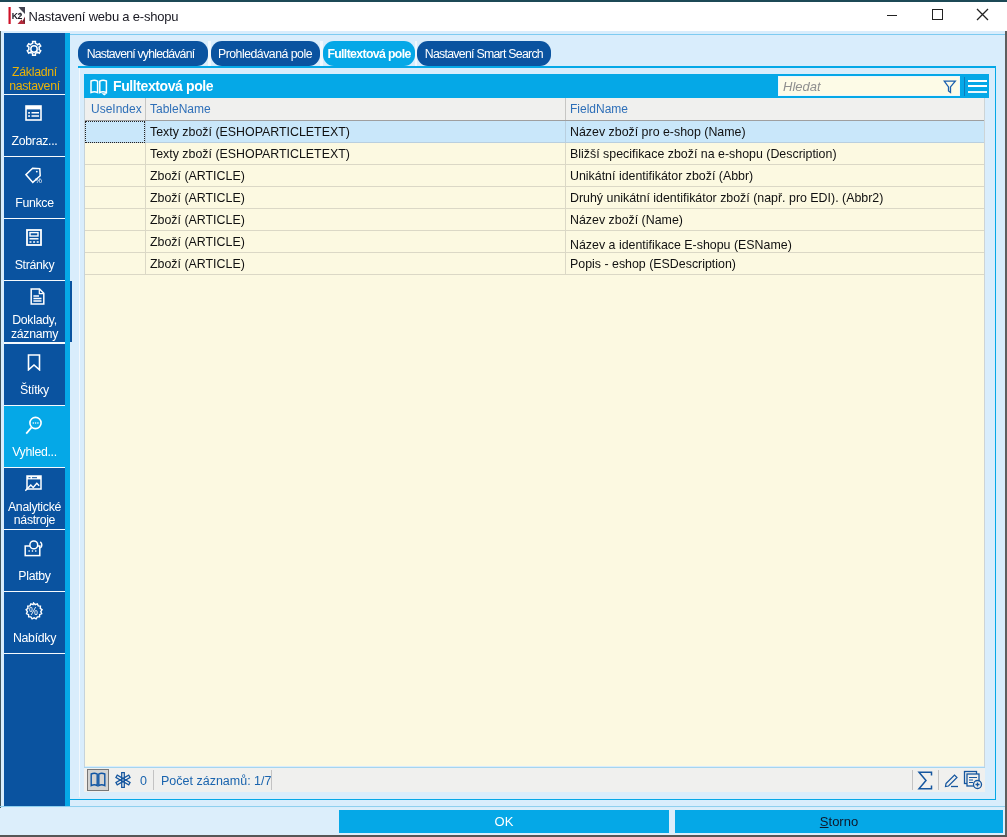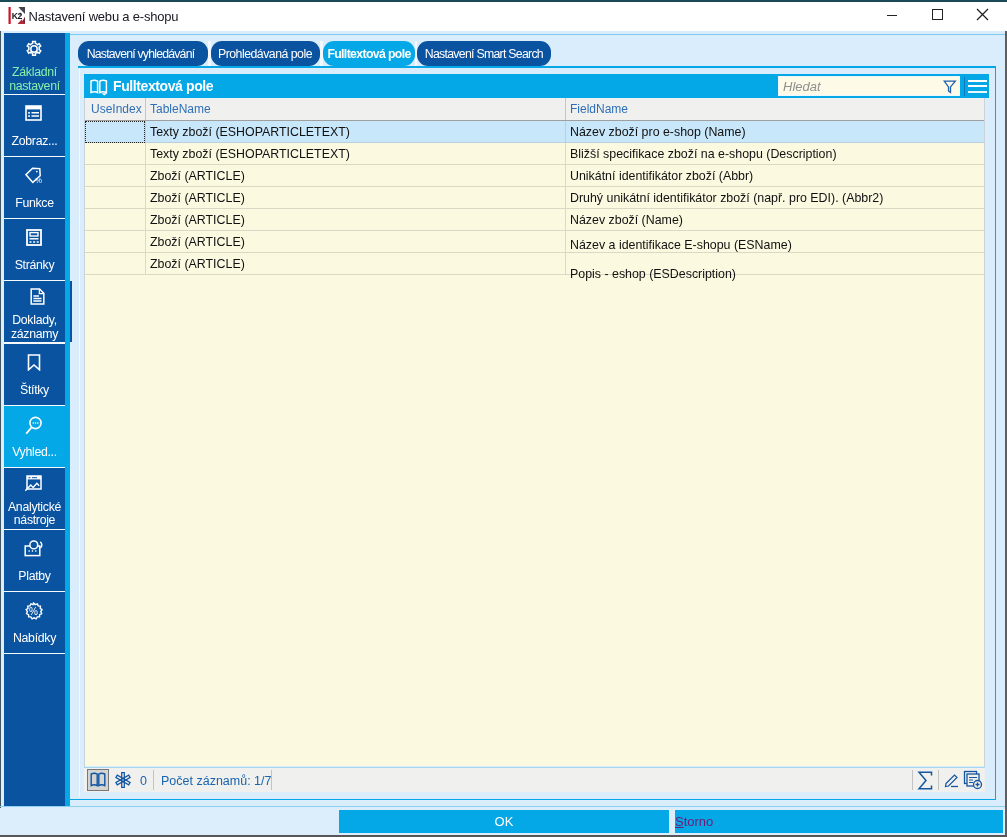--- a/index.html
+++ b/index.html
@@ -42,21 +42,21 @@
 <div id="sidebar">
     <div class="abs" style="left:4px;top:33px;width:61px;height:621px;background:#f6fafd;"></div>
     <div class="abs" style="left:4px;top:654.4px;width:61px;height:152px;background:#0a53a0;"></div>
     <div class="abs" style="left:4px;top:33px;width:61px;height:61px;background:#0a53a0;">
       <div class="abs" style="left:0;right:2px;top:7px;text-align:center;"><svg width="18" height="18" viewBox="0 0 18 18">
           <g fill="none" stroke="#fff" stroke-width="1.5">
             <circle cx="9" cy="9" r="3.2"></circle>
             <path d="M7.6 1.5 h2.8 v1.9 a6 6 0 0 1 2.2 1.3 l1.7-1 1.4 2.4 -1.6 1 a6 6 0 0 1 0 2.6 l1.6 1 -1.4 2.4 -1.7-1 a6 6 0 0 1 -2.2 1.3 v1.9 h-2.8 v-1.9 a6 6 0 0 1 -2.2-1.3 l-1.7 1 -1.4-2.4 1.6-1 a6 6 0 0 1 0-2.6 l-1.6-1 1.4-2.4 1.7 1 a6 6 0 0 1 2.2-1.3 z"></path>
           </g>
         </svg></div>
-      <div class="abs" style="left:-3px;width:67px;top:33px;text-align:center;font-size:12.3px;color:#86efac;line-height:13.8px;letter-spacing:-0.3px;">Základní<br>nastavení</div>
+      <div class="abs" style="left:-3px;width:67px;top:33px;text-align:center;font-size:12.3px;color:#eab308;line-height:13.8px;letter-spacing:-0.3px;">Základní<br>nastavení</div>
     </div>
     <div class="abs" style="left:4px;top:95.1px;width:61px;height:61px;background:#0a53a0;">
       <div class="abs" style="left:0;right:2px;top:10px;text-align:center;"><svg width="17" height="16" viewBox="0 0 17 16">
           <rect x="1" y="1" width="15" height="14" fill="none" stroke="#fff" stroke-width="1.6"></rect>
           <rect x="1" y="1" width="15" height="3.4" fill="#fff"></rect>
           <path d="M6.5 7.8 H14 M6.5 11 H14" stroke="#fff" stroke-width="1.5"></path>
           <rect x="3.2" y="7" width="1.7" height="1.7" fill="#fff"></rect>
           <rect x="3.2" y="10.2" width="1.7" height="1.7" fill="#fff"></rect>
         </svg></div>
       <div class="abs" style="left:-3px;width:67px;top:39px;text-align:center;font-size:12.3px;color:#fff;letter-spacing:-0.3px;">Zobraz...</div>
@@ -202,21 +202,21 @@
       <div class="abs" style="left:480.5px;top:0;width:1px;height:100%;background:#dbd8c6;"></div>
     </div>
     <div class="abs" style="left:84px;top:231.3px;width:901px;height:22.08px;background:#fcf9e1;border-bottom:1px solid #dbd8c6;box-sizing:border-box;">
       <div class="abs rowtxt" style="left:66px;top:0;">Zboží (ARTICLE)</div>
       <div class="abs rowtxt" style="left:486px;top:3px;">Název a identifikace E-shopu (ESName)</div>
       <div class="abs" style="left:61px;top:0;width:1px;height:100%;background:#dbd8c6;"></div>
       <div class="abs" style="left:480.5px;top:0;width:1px;height:100%;background:#dbd8c6;"></div>
     </div>
     <div class="abs" style="left:84px;top:253.38px;width:901px;height:22.08px;background:#fcf9e1;border-bottom:1px solid #dbd8c6;box-sizing:border-box;">
       <div class="abs rowtxt" style="left:66px;top:0;">Zboží (ARTICLE)</div>
-      <div class="abs rowtxt" style="left:486px;top:10px;">Popis - eshop (ESDescription)</div>
+      <div class="abs rowtxt" style="left:486px;top:0;">Popis - eshop (ESDescription)</div>
       <div class="abs" style="left:61px;top:0;width:1px;height:100%;background:#dbd8c6;"></div>
       <div class="abs" style="left:480.5px;top:0;width:1px;height:100%;background:#dbd8c6;"></div>
     </div>
     <div class="abs" style="left:84.5px;top:121.3px;width:60px;height:21.3px;border:1px dotted #222;box-sizing:border-box;"></div>
   </div>
 
 <div class="abs" style="left:84px;top:98px;width:1px;height:668.5px;background:#c6d3da;"></div>
 <div class="abs" style="left:984.2px;top:98px;width:0.8px;height:668.5px;background:#cdd4d6;"></div>
 
 <div class="abs" style="left:84px;top:766.5px;width:901px;height:25.5px;background:#f0f0ee;border-top:1px solid #a5d5ef;box-sizing:border-box;"></div>
@@ -248,15 +248,15 @@
 <svg class="abs" style="left:963px;top:770px;" width="20" height="20" viewBox="0 0 20 20">
   <rect x="1.5" y="1.5" width="12" height="12" fill="none" stroke="#15569f" stroke-width="1.3"></rect>
   <rect x="4" y="4" width="12" height="12" fill="#f0f0ee" stroke="#15569f" stroke-width="1.3"></rect>
   <path d="M6 7.5 L14 7.5 M6 10 L10 10 M6 12.5 L10 12.5" stroke="#15569f" stroke-width="1.2"></path>
   <circle cx="14.5" cy="14.5" r="4" fill="#f0f0ee" stroke="#15569f" stroke-width="1.3"></circle>
   <path d="M14.5 12.5 L14.5 16.5 M12.5 14.5 L16.5 14.5" stroke="#15569f" stroke-width="1.3"></path>
 </svg>
 
 <div class="abs" style="left:0;top:807.5px;width:1004px;height:27.5px;background:#dceefb;"></div>
 <div class="abs cyan" style="left:339px;top:809.5px;width:330px;height:23px;color:#fff;font-size:13px;display:flex;align-items:center;justify-content:center;">OK</div>
-<div class="abs cyan" style="left:675px;top:809.5px;width:328px;height:23px;color:#701a75;font-size:13px;display:flex;align-items:center;justify-content:flex-start;">
+<div class="abs cyan" style="left:675px;top:809.5px;width:328px;height:23px;color:#0f172a;font-size:13px;display:flex;align-items:center;justify-content:center;">
     <span><span style="text-decoration:underline;">S</span>torno</span>
   </div>
 
 </body></html>

